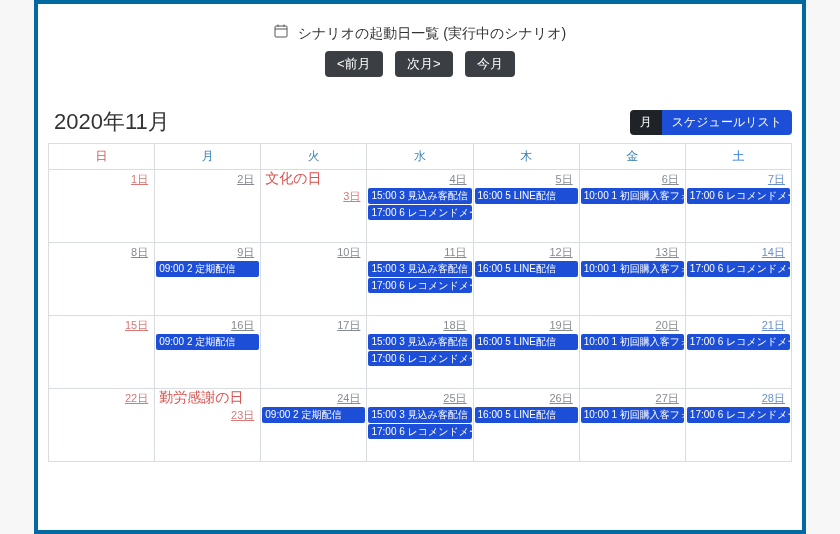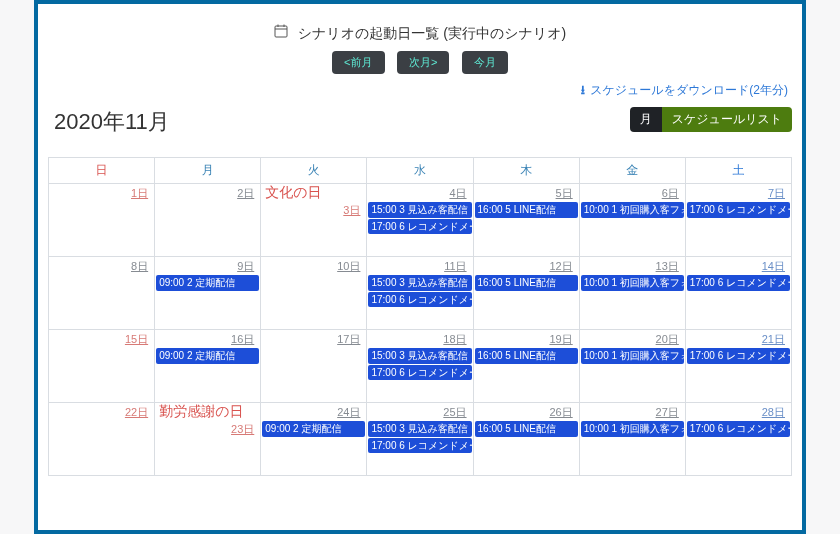--- a/index.html
+++ b/index.html
@@ -1,26 +1,26 @@
 <!DOCTYPE html>
 <html><head>
 <meta charset="utf-8">
 <style>
   html,body{margin:0;padding:0;font-family:"Hiragino Kaku Gothic Pro","Meiryo",sans-serif;background:#f7f7f8;}
   .frame{box-sizing:border-box;width:772px;height:534px;margin:0 auto;border:4px solid #0369a1;background:#fff;padding:16px 10px 10px;}
   .title-row{text-align:center;font-size:14px;padding:4px 0 8px;color:#333;}
   .title-row .cal-ico{margin-right:6px;color:#555;font-size:14px;}
   .nav-row{text-align:center;position:relative;height:28px;}
-  .nav-row .btn{display:inline-block;background:#3b3f44;color:#5eead4;border-radius:4px;padding:4px 12px;font-size:11px;margin:0 4px;cursor:pointer;}
+  .nav-row .btn{display:inline-block;background:#3b3f44;color:#ffffff;border-radius:4px;padding:4px 12px;font-size:13px;margin:0 4px;cursor:pointer;}
   .download{position:absolute;right:4px;top:30px;font-size:12px;color:#2d78d7;cursor:pointer;}
   .download .dl-ico{font-weight:bold;margin-right:2px;}
-  .month-row{display:flex;align-items:flex-start;justify-content:space-between;margin-top:28px;margin-bottom:20px;}
+  .month-row{display:flex;align-items:center;justify-content:space-between;margin-top:28px;margin-bottom:6px;}
   .month-title{font-size:22px;color:#333;padding-left:6px;}
   .view-toggle{display:flex;border-radius:4px;overflow:hidden;font-size:12px;}
-  .view-toggle .seg{padding:4px 10px;background:#4d7c0f;color:#fff;cursor:pointer;}
+  .view-toggle .seg{padding:4px 10px;background:#1d4ed8;color:#fff;cursor:pointer;}
   .view-toggle .seg.active{background:#1f2226;}
   table.cal{width:100%;border-collapse:collapse;table-layout:fixed;}
   table.cal th{border:1px solid #d9dde2;padding:4px 0;font-size:12px;font-weight:normal;text-align:center;background:#fff;}
   th.sun{color:#d9534f;}
   th.sat{color:#2d78d7;}
   th.wd{color:#3a83b5;}
   table.cal td{border:1px solid #d9dde2;height:72px;vertical-align:top;padding:0;font-size:11px;position:relative;background:#fff;}
   td.sun{background:#fdecec;}
   td.sat{background:#e9f0fa;}
   td.hol{background:#fdecec;}
@@ -47,24 +47,20 @@
           <line x1="10" y1="0.5" x2="10" y2="3" stroke="#555"></line>
         </svg>
     </span>
     <span>シナリオの起動日一覧 (実行中のシナリオ)</span>
   </div>
 
   <div class="nav-row">
     <span class="btn">&lt;前月</span>
     <span class="btn">次月&gt;</span>
     <span class="btn">今月</span>
-    <span class="download">
-      <span class="dl-ico">⭳</span>
-      <span>スケジュールをダウンロード(2年分)</span>
-    </span>
   </div>
 
   <div class="month-row">
     <div class="month-title">2020年11月</div>
     <div class="view-toggle">
       <div class="seg active">月</div>
       <div class="seg">スケジュールリスト</div>
     </div>
   </div>
 

